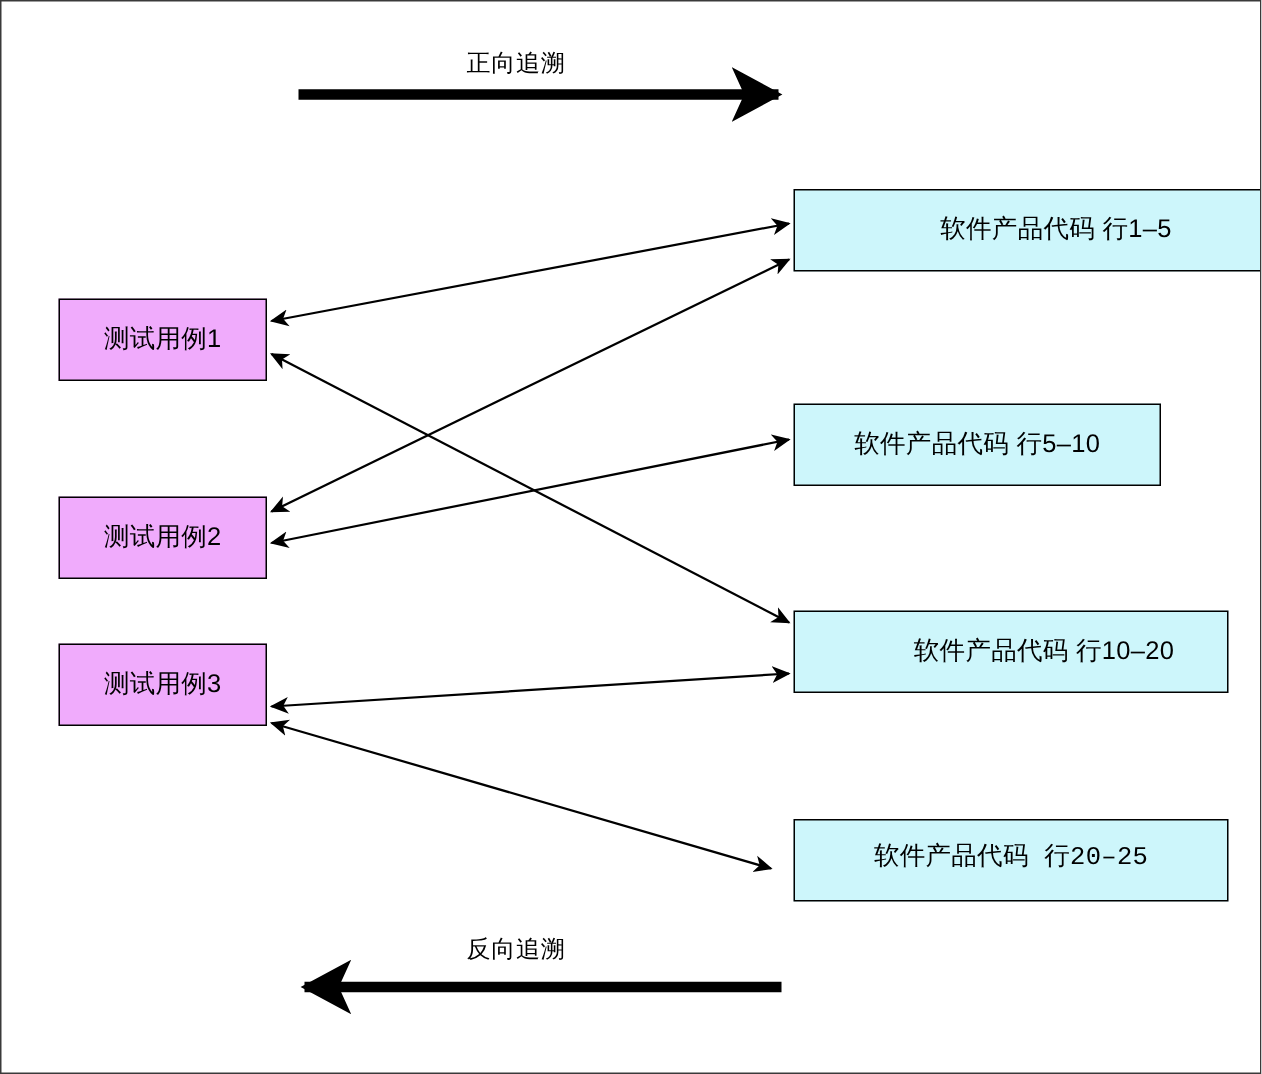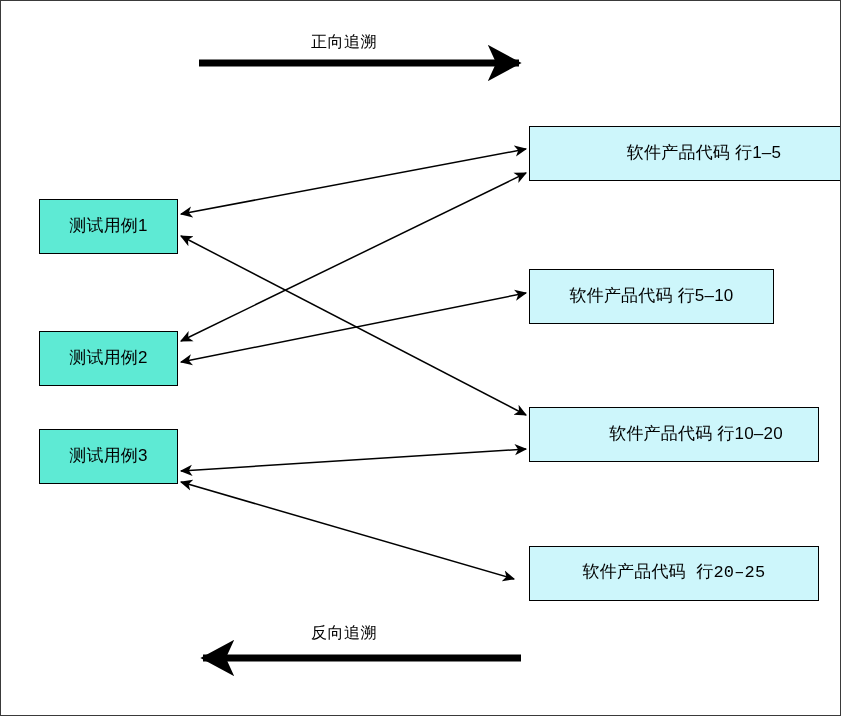--- a/index.html
+++ b/index.html
@@ -37,21 +37,21 @@
     text-align: center;
   }
   .node-label {
     font-size: 17px;
     color: #000000;
     line-height: 1.2;
     white-space: nowrap;
     letter-spacing: 0.2px;
   }
   .testcase-box {
-    background: #5eead4;
+    background: #f0abfc;
   }
   .code-box {
     background: #cdf6fb;
   }
   .flow-label {
     position: absolute;
     font-size: 16px;
     color: #000000;
     white-space: nowrap;
     letter-spacing: 0.5px;

